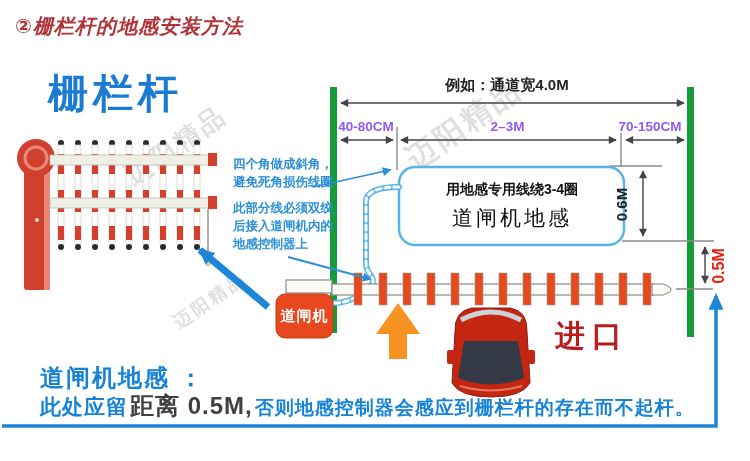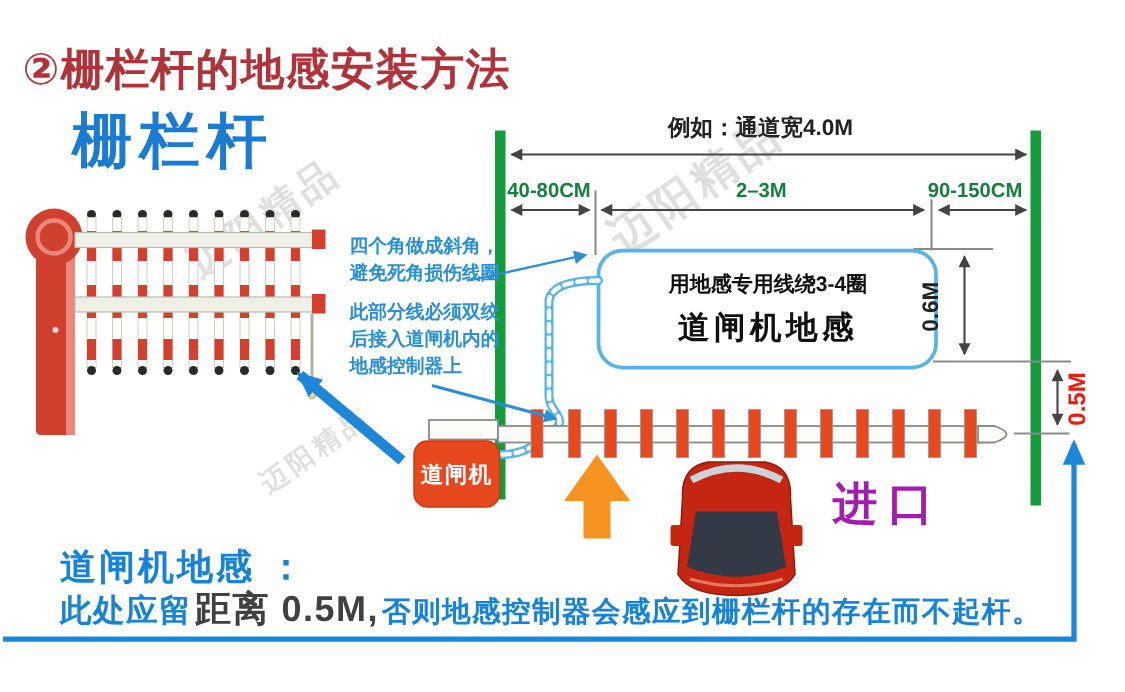--- a/index.html
+++ b/index.html
@@ -1,38 +1,38 @@
 <!DOCTYPE html>
 <html><head>
 <meta charset="utf-8">
 <style>
   html,body{margin:0;padding:0;background:#fff;}
   #stage{position:relative;width:750px;height:461px;background:#ffffff;overflow:hidden;
          font-family:"Liberation Sans","DejaVu Sans",sans-serif;}
   .abs{position:absolute;}
-  .title{left:15px;top:27px;font-size:29px;font-weight:bold;color:#b03339;letter-spacing:1px;}
+  .title{left:15px;top:13px;font-size:20px;font-weight:bold;color:#b03339;letter-spacing:1px;font-style:italic;}
   .product-label{left:48px;top:66px;font-size:40px;font-weight:bold;color:#1b7ad2;letter-spacing:5px;}
   .note{color:#2a8fd6;font-size:12.5px;font-weight:bold;line-height:18px;white-space:pre-line;}
   .note1{left:233px;top:155px;width:110px;}
   .note2{left:233px;top:199px;width:110px;}
   .chan-label{left:397px;top:76px;width:220px;text-align:center;font-size:15px;font-weight:600;color:#222;}
-  .dim-label{font-size:13.5px;font-weight:600;color:#15803d;text-align:center;}
+  .dim-label{font-size:13.5px;font-weight:600;color:#8b5cf6;text-align:center;}
   .dimL{left:334px;top:119px;width:64px;}
   .dimM{left:460px;top:119px;width:95px;}
   .dimR{left:608px;top:119px;width:84px;}
   .dim-v{font-weight:bold;transform:rotate(-90deg);text-align:center;}
   .dim06{left:598px;top:196px;width:46px;font-size:15px;color:#222;}
   .dim05{left:696px;top:257px;width:46px;font-size:16px;color:#ed1c0c;}
   .coil-text{left:402px;top:167px;width:220px;height:78px;display:flex;flex-direction:column;
              align-items:center;justify-content:center;gap:5px;text-align:center;}
   .coil-l1{font-size:14px;font-weight:bold;color:#111;}
-  .coil-l2{font-size:21px;font-weight:bold;color:#111;letter-spacing:3px;}
+  .coil-l2{font-size:21px;font-weight:normal;color:#111;letter-spacing:3px;}
   .machine-label{left:276px;top:294px;width:57px;height:44px;display:flex;align-items:center;
                  justify-content:center;color:#fff;font-size:15px;font-weight:bold;letter-spacing:1px;}
-  .entrance{left:555px;top:316px;font-size:30px;font-weight:bold;color:#a21caf;letter-spacing:7px;}
+  .entrance{left:555px;top:316px;font-size:30px;font-weight:bold;color:#b91c1c;letter-spacing:7px;}
   .foot1{left:40px;top:362px;font-size:24px;font-weight:bold;color:#1682d8;letter-spacing:2px;}
   .foot2{left:40px;top:390px;display:flex;align-items:baseline;letter-spacing:1px;white-space:nowrap;}
   .foot2 .lead{font-size:21px;font-weight:bold;color:#1682d8;}
   .foot2 .hl{font-size:24px;font-weight:bold;color:#404040;margin:0 2px;}
   .foot2 .rest{font-size:19px;font-weight:bold;color:#1682d8;}
   .wm{color:rgba(150,150,150,0.30);font-weight:bold;transform:rotate(-35deg);letter-spacing:3px;pointer-events:none;}
   .wm1{left:118px;top:128px;font-size:26px;}
   .wm2{left:398px;top:104px;font-size:30px;}
   .wm3{left:168px;top:288px;font-size:18px;}
   svg{position:absolute;left:0;top:0;}
@@ -163,21 +163,21 @@
 
   <div class="abs note note2">此部分线必须双绞
 后接入道闸机内的
 地感控制器上</div>
   <div class="abs note note1">四个角做成斜角，
 避免死角损伤线圈</div>
 
   <div class="abs chan-label">例如：通道宽4.0M</div>
   <div class="abs dim-label dimL">40-80CM</div>
   <div class="abs dim-label dimM">2–3M</div>
-  <div class="abs dim-label dimR">90-150CM</div>
+  <div class="abs dim-label dimR">70-150CM</div>
   <div class="abs dim-v dim06">0.6M</div>
   <div class="abs dim-v dim05">0.5M</div>
 
   <div class="abs coil-text">
     <div class="coil-l1">用地感专用线绕3-4圈</div>
     <div class="coil-l2">道闸机地感</div>
   </div>
 
   <div class="abs machine-label">道闸机</div>
   <div class="abs entrance">进口</div>

